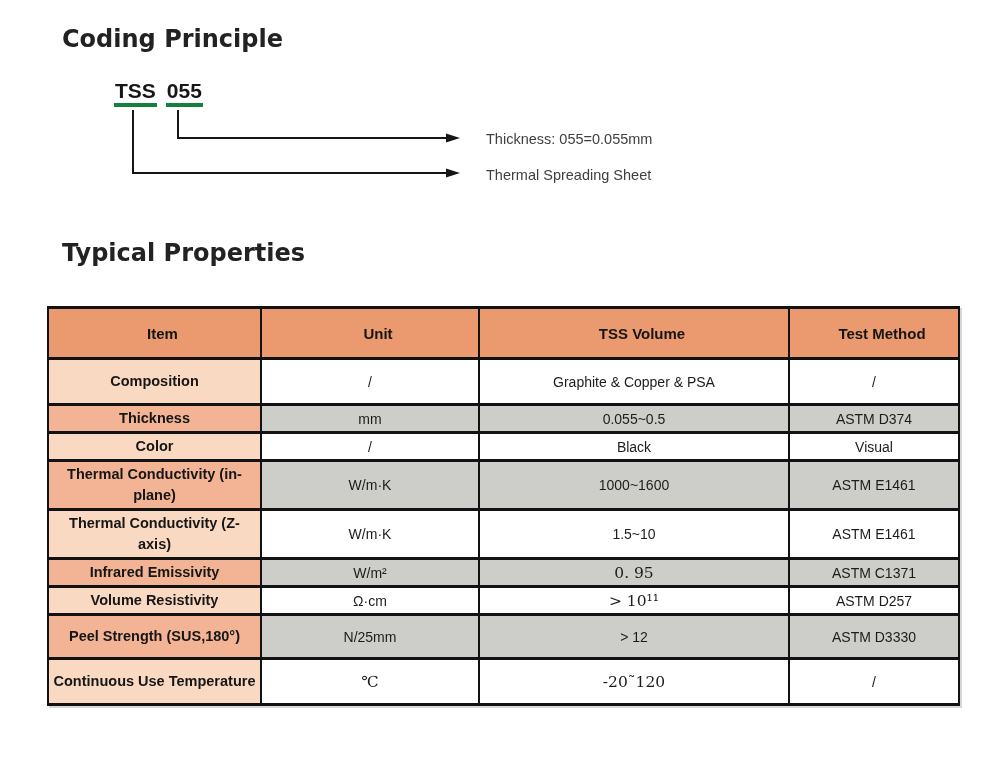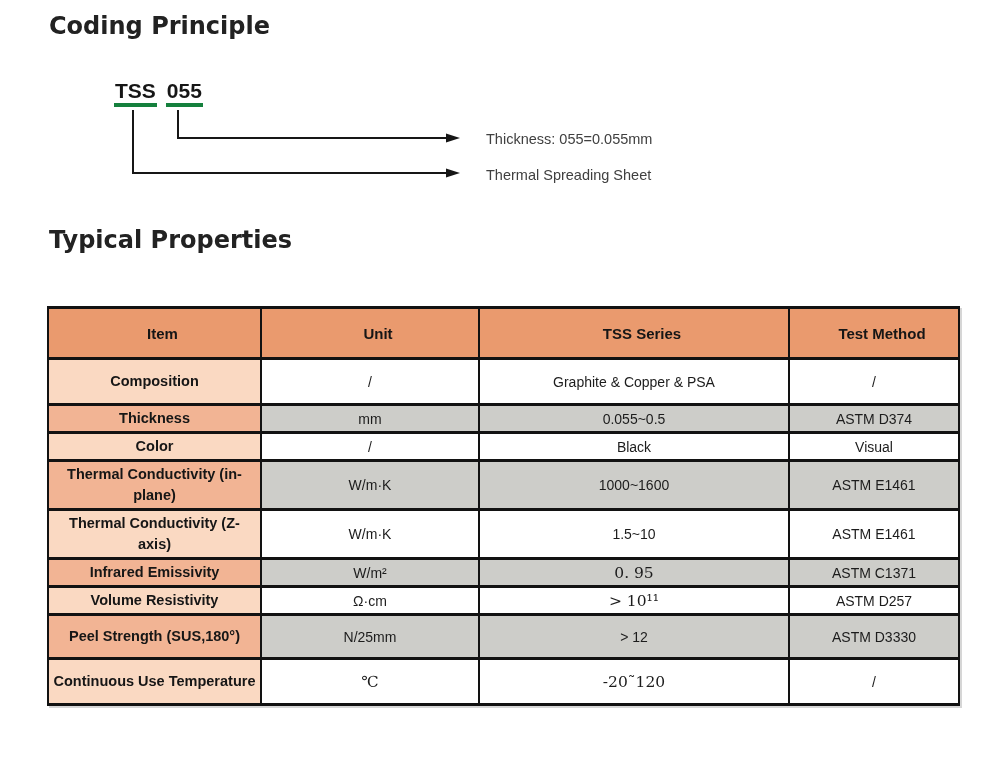--- a/index.html
+++ b/index.html
@@ -5,21 +5,21 @@
   html,body{margin:0;padding:0;background:#ffffff;}
   .page{
     position:relative;
     width:989px;height:765px;
     background:#fff;
     overflow:hidden;
     color:var(--text,#1f1f1f);
     font-family:"Liberation Sans",sans-serif;
   }
   .sec-title{
-    position:absolute;left:45px;margin:4px;
+    position:absolute;left:45px;margin:17px;
     font-family:"DejaVu Sans",sans-serif;
     font-weight:bold;font-size:24px;color:#222;
     letter-spacing:0;
   }
   #title-coding{top:8px;}
   #title-typical{top:222px;}
 
   
   .code-line{
     position:absolute;left:114px;top:79px;
@@ -96,21 +96,21 @@
     <colgroup>
       <col style="width:213px">
         <col style="width:218px">
         <col style="width:310px">
         <col style="width:170px">
     </colgroup>
     <thead>
       <tr>
         <th>Item</th>
         <th>Unit</th>
-        <th>TSS Series</th>
+        <th>TSS Volume</th>
         <th>Test Method</th>
       </tr>
     </thead>
     <tbody>
       <tr class="light r-tall">
         <td class="item">Composition</td>
         <td class="val">/</td>
         <td class="val">Graphite &amp; Copper &amp; PSA</td>
         <td class="val">/</td>
       </tr>

